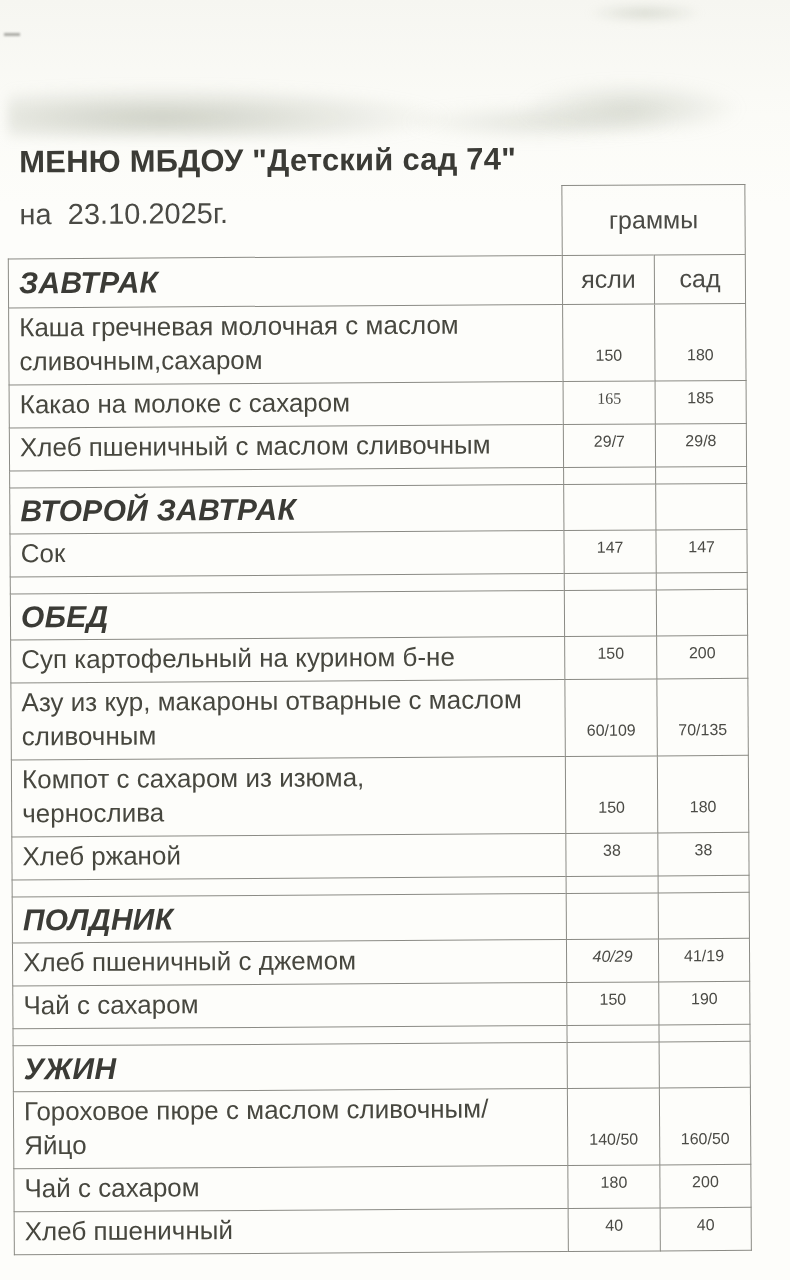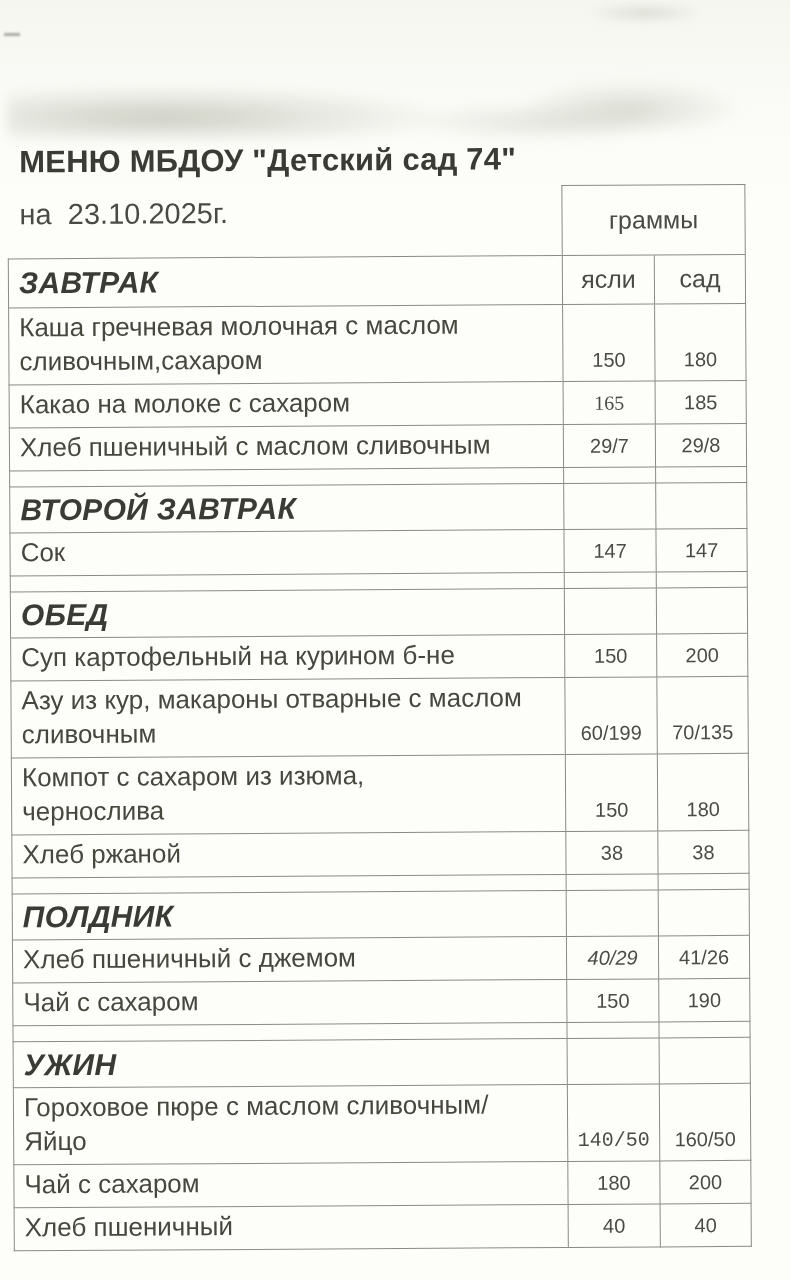--- a/index.html
+++ b/index.html
@@ -63,22 +63,22 @@
   .c-name{
     border-left:1px solid var(--line);
     display:flex;align-items:flex-end;
     padding:2px 4px 6px 10px;
     font-size:26px;line-height:34px;
     white-space:pre-line;color:#47473f;
   }
   .c-num{
     border-left:1px solid var(--line);
     display:flex;align-items:flex-end;justify-content:center;
-    padding-bottom:9px;
-    font-size:20px;color:#4b4b46;
+    padding-bottom:16px;
+    font-size:16px;color:#4b4b46;
   }
   .c-num.lastcol{border-right:1px solid var(--line);}
   .ghost{border:none !important;background:transparent;}
   .grams-head{
     grid-column:2 / 4;
     border:1px solid var(--line);border-bottom:none;
     display:flex;align-items:center;justify-content:center;
     font-size:25px;color:#4a4a45;
   }
   .bt{border-top:1px solid var(--line);}
@@ -132,50 +132,50 @@
         <div class="cell c-num" style="min-height: 16px;"></div>
         <div class="cell c-num lastcol" style="min-height: 16px;"></div>
         <div class="cell c-name section-name" style="min-height: 46px;">ОБЕД</div>
         <div class="cell c-num colhead" style="min-height: 46px;"></div>
         <div class="cell c-num colhead lastcol" style="min-height: 46px;"></div>
         <div class="cell c-name" style="min-height: 43px;">Суп картофельный на курином б-не</div>
         <div class="cell c-num" style="min-height: 43px;">150</div>
         <div class="cell c-num lastcol" style="min-height: 43px;">200</div>
         <div class="cell c-name" style="min-height: 74px;">Азу из кур, макароны отварные с маслом
 сливочным</div>
-        <div class="cell c-num" style="min-height: 74px;">60/199</div>
+        <div class="cell c-num" style="min-height: 74px;">60/109</div>
         <div class="cell c-num lastcol" style="min-height: 74px;">70/135</div>
         <div class="cell c-name" style="min-height: 74px;">Компот  с сахаром из изюма,
 чернослива</div>
         <div class="cell c-num" style="min-height: 74px;">150</div>
         <div class="cell c-num lastcol" style="min-height: 74px;">180</div>
         <div class="cell c-name" style="min-height: 43px;">Хлеб ржаной</div>
         <div class="cell c-num" style="min-height: 43px;">38</div>
         <div class="cell c-num lastcol" style="min-height: 43px;">38</div>
         <div class="cell c-name" style="min-height: 16px;"></div>
         <div class="cell c-num" style="min-height: 16px;"></div>
         <div class="cell c-num lastcol" style="min-height: 16px;"></div>
         <div class="cell c-name section-name" style="min-height: 46px;">ПОЛДНИК</div>
         <div class="cell c-num colhead" style="min-height: 46px;"></div>
         <div class="cell c-num colhead lastcol" style="min-height: 46px;"></div>
         <div class="cell c-name" style="min-height: 43px;">Хлеб пшеничный с джемом</div>
         <div class="cell c-num" style="min-height: 43px; font-style: italic;">40/29</div>
-        <div class="cell c-num lastcol" style="min-height: 43px;">41/26</div>
+        <div class="cell c-num lastcol" style="min-height: 43px;">41/19</div>
         <div class="cell c-name" style="min-height: 43px;">Чай с сахаром</div>
         <div class="cell c-num" style="min-height: 43px;">150</div>
         <div class="cell c-num lastcol" style="min-height: 43px;">190</div>
         <div class="cell c-name" style="min-height: 16px;"></div>
         <div class="cell c-num" style="min-height: 16px;"></div>
         <div class="cell c-num lastcol" style="min-height: 16px;"></div>
         <div class="cell c-name section-name" style="min-height: 46px;">УЖИН</div>
         <div class="cell c-num colhead" style="min-height: 46px;"></div>
         <div class="cell c-num colhead lastcol" style="min-height: 46px;"></div>
         <div class="cell c-name" style="min-height: 74px;">Гороховое пюре с маслом сливочным/
 Яйцо</div>
-        <div class="cell c-num" style="min-height: 74px; font-family: Liberation Mono, monospace;">140/50</div>
+        <div class="cell c-num" style="min-height: 74px;">140/50</div>
         <div class="cell c-num lastcol" style="min-height: 74px;">160/50</div>
         <div class="cell c-name" style="min-height: 43px;">Чай с сахаром</div>
         <div class="cell c-num" style="min-height: 43px;">180</div>
         <div class="cell c-num lastcol" style="min-height: 43px;">200</div>
         <div class="cell c-name" style="min-height: 43px;">Хлеб пшеничный</div>
         <div class="cell c-num" style="min-height: 43px;">40</div>
         <div class="cell c-num lastcol" style="min-height: 43px;">40</div>
       </div>
   </div>
 </div>

